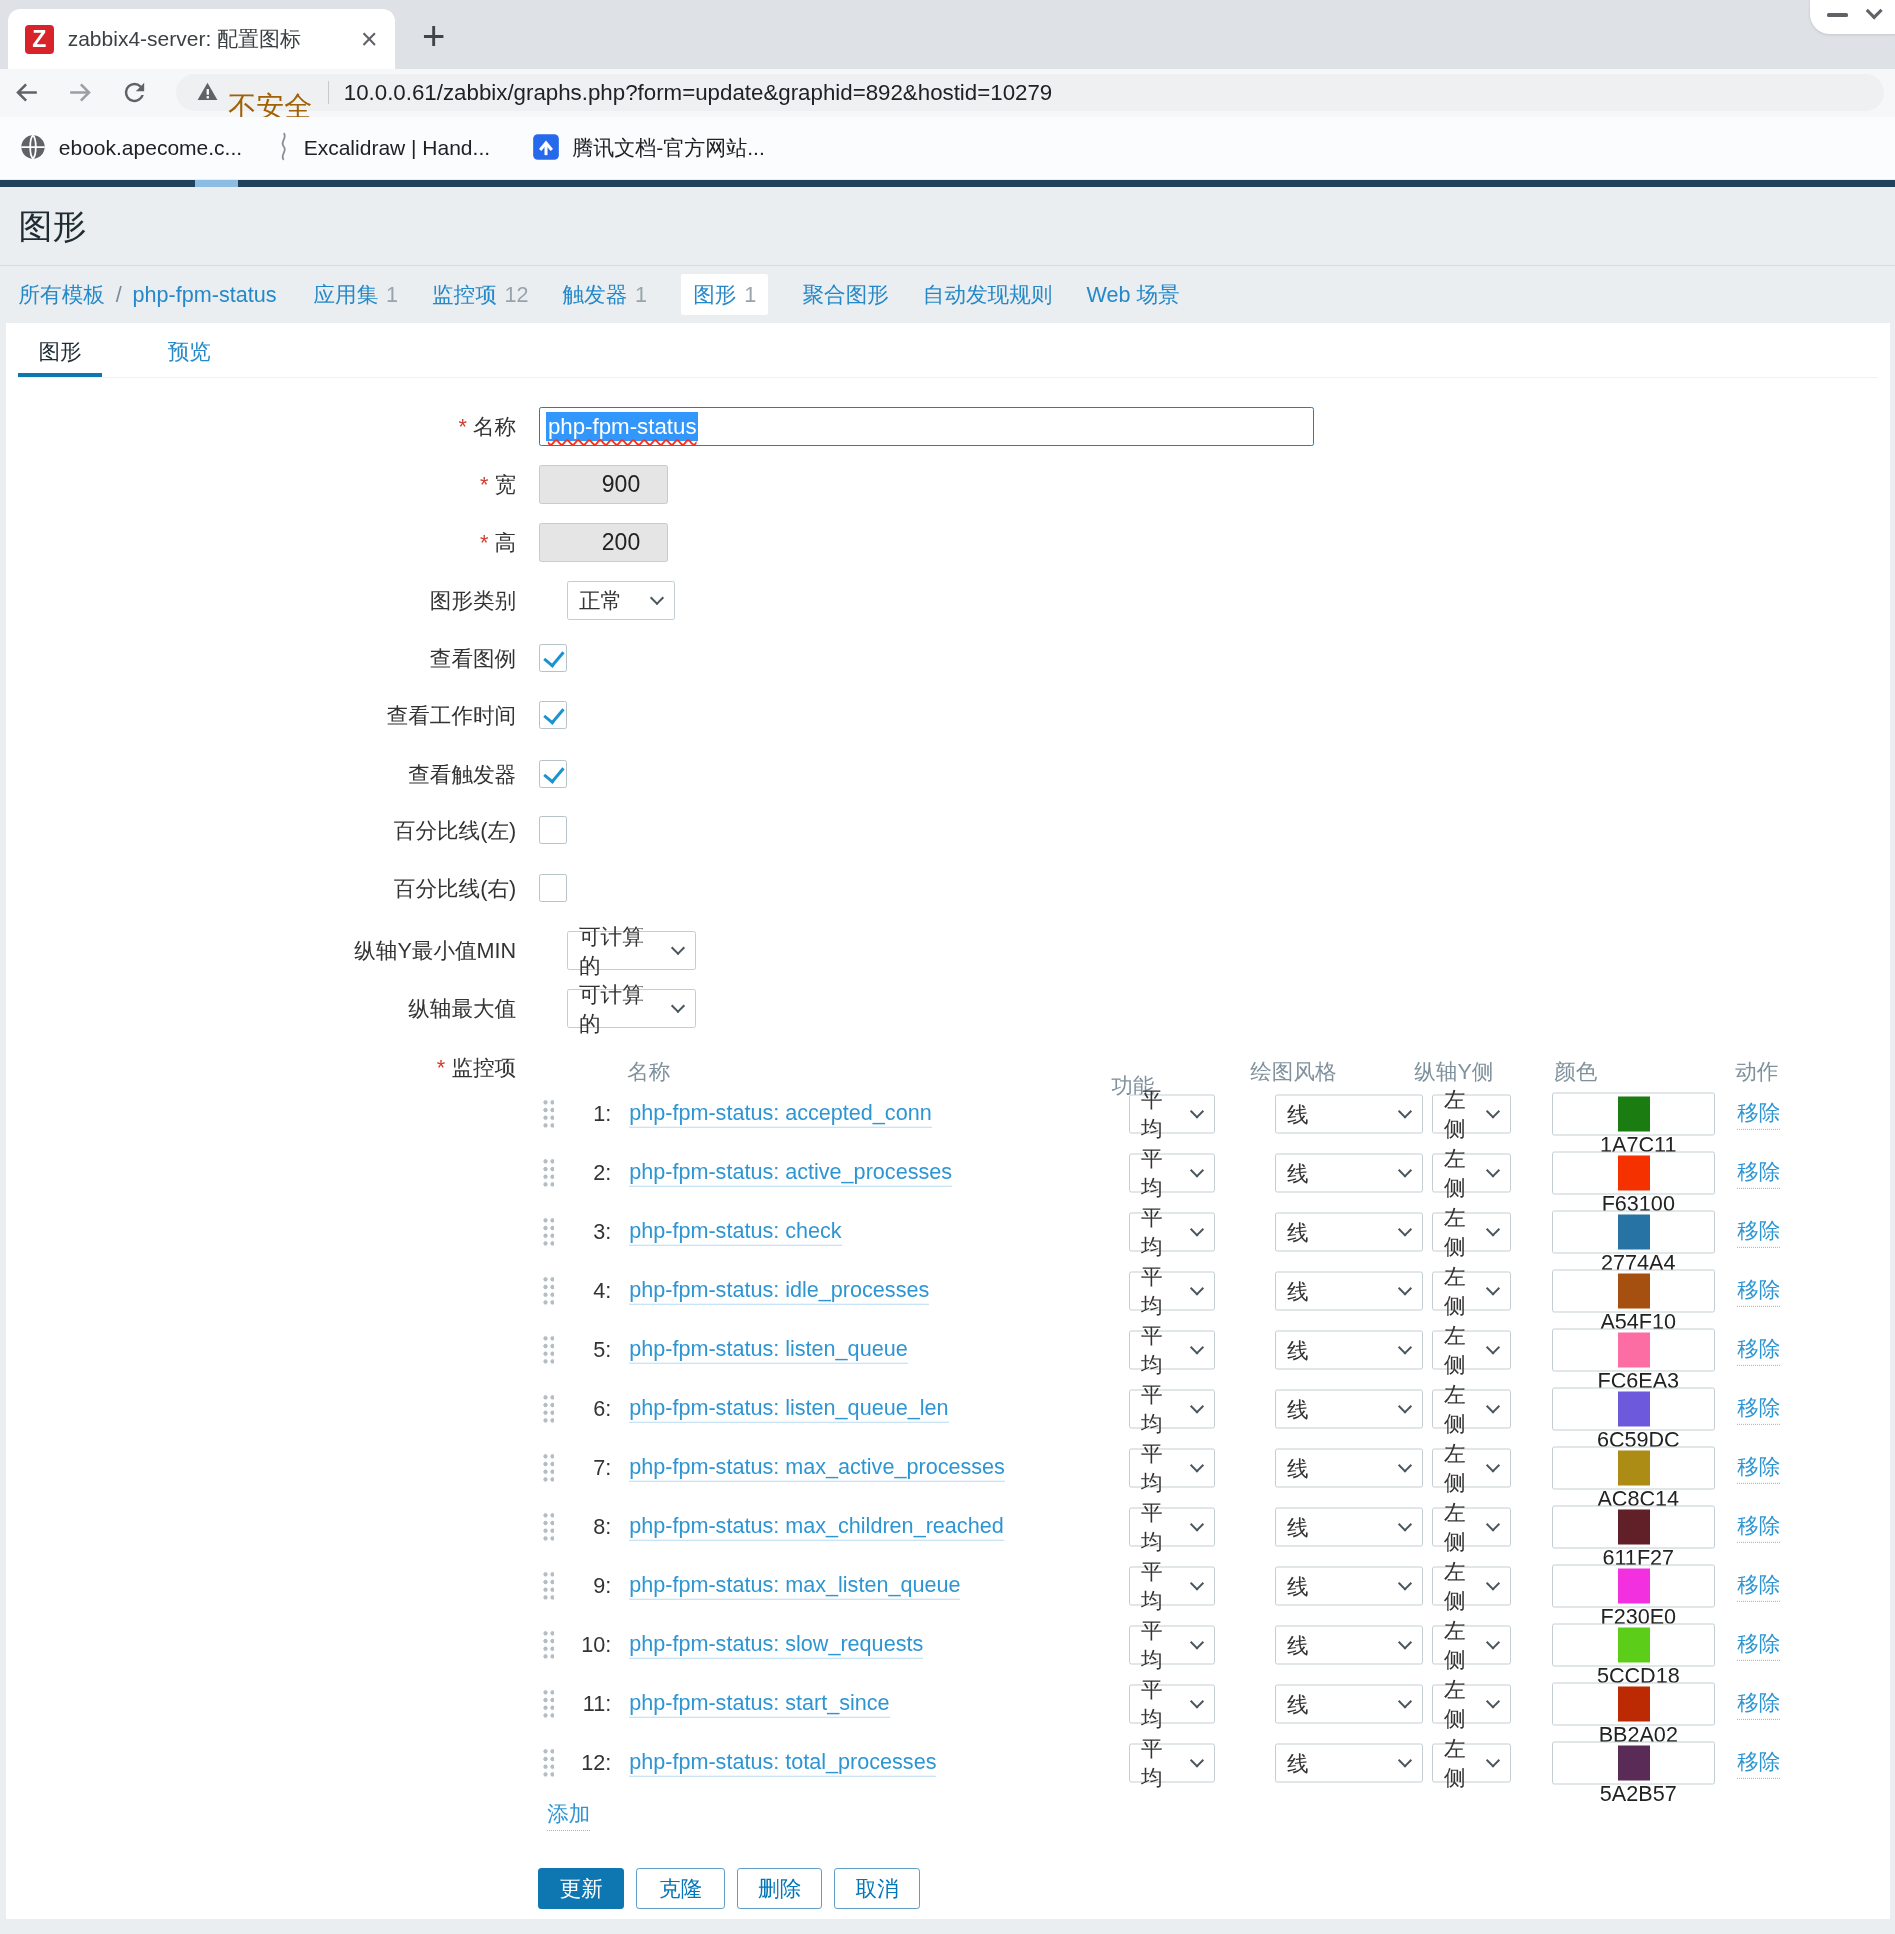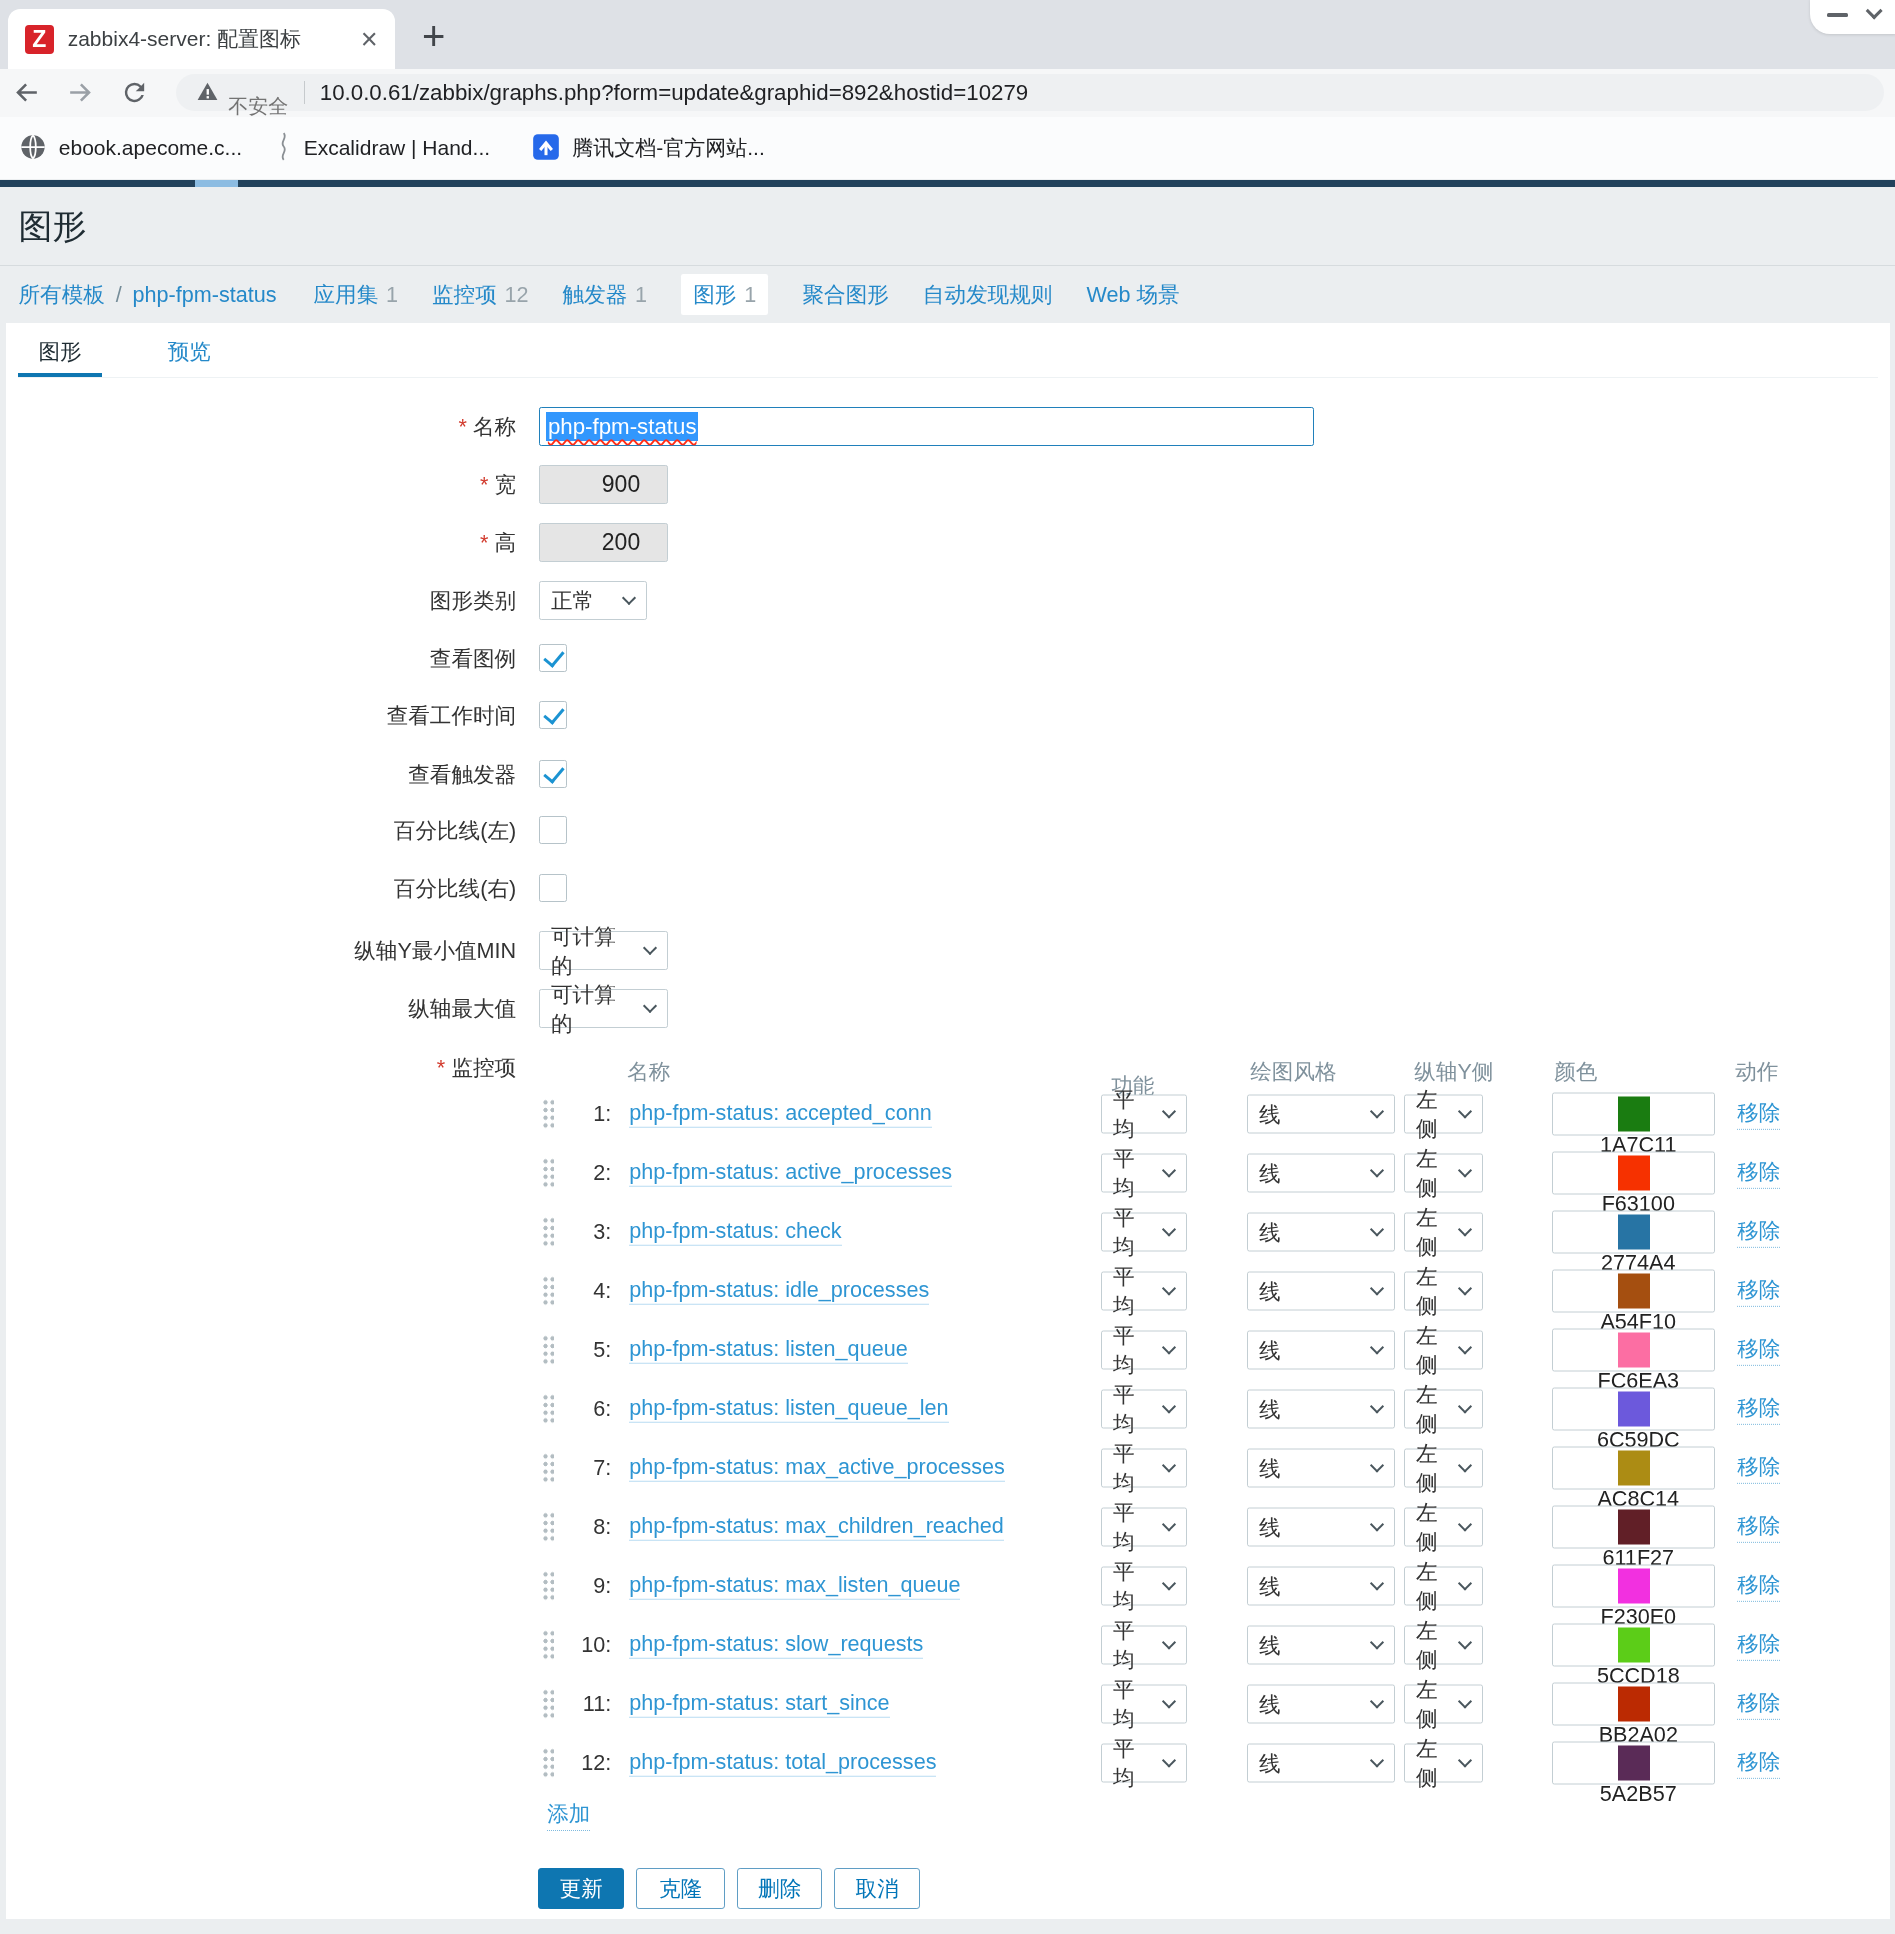--- a/index.html
+++ b/index.html
@@ -23,21 +23,21 @@
             border-radius:0 0 0 20px; display:flex; align-items:center; justify-content:flex-end;
             gap:20px; padding:0 15.4px 4.6px 0; box-shadow:0 0.8px 3.1px rgba(0,0,0,.12); }
   .min-dash { width:21.6px; height:3.9px; background:#5f6368; border-radius:1.5px; }
   .chev-dn { width:12.3px; height:12.3px; border-right:3.9px solid #5f6368; border-bottom:3.9px solid #5f6368;
              transform:rotate(45deg); margin-top:-6.2px; }
 
   .urlrow { position:absolute; top:69px; left:0; right:0; height:48px; background:#f6f7f8; }
   .navic { position:absolute; top:6.2px; width:35px; height:35px; display:flex; align-items:center; justify-content:center; }
   .omnibox { position:absolute; left:176px; right:12.3px; top:5.4px; height:37px; background:#eef0f2;
              border-radius:18.5px; display:flex; align-items:center; padding:0 20px; }
-  .sec-label { font-size:20px; color:#737373; margin-left:9.2px;margin-top:28px; }
+  .sec-label { font-size:28px; color:#a16207; margin-left:9.2px;margin-top:28px; }
   .omni-sep { width:0.8px; height:23px; background:#c6cacd; margin:0 15.4px; }
   .url-text { font-size:22.3px; color:#202124; white-space:nowrap; }
 
   .bkmrow { position:absolute; top:117px; left:0; right:0; height:62px; background:#fbfcfd; }
   .bookmark { position:absolute; top:0; height:62px; display:flex; align-items:center; gap:12.3px; }
   .bk-label { font-size:21px; color:#202124; white-space:nowrap; }
 
   .darkbar { position:absolute; top:180px; left:0; right:0; height:7.7px; background:#22425c; }
   .darkbar .thumb { position:absolute; left:195px; top:0; width:43px; height:7.7px; background:#8cbce2; }
 
@@ -65,21 +65,21 @@
 
   .name-input { position:absolute; left:533px; width:775px; height:39px; border:1.5px solid #2080bb;
                 border-radius:2.3px; background:#fff; display:flex; align-items:center; padding:0 6.2px; }
   .sel-text { background:#3297fd; color:#fff; font-size:22.3px; padding:1.5px 1.5px;
               text-decoration:underline wavy #ff2d16 1.5px; text-underline-offset:5.4px; }
 
   .num-input { position:absolute; left:533px; width:129px; height:39px; border:0.8px solid #c3ced3; border-radius:2.3px;
                background:#e5e5e5; font-size:23px; color:#222; display:flex; align-items:center; justify-content:flex-end; padding:0 27px; }
 
   .selbox { border:0.8px solid #c3ced3; border-radius:2.3px; background:#fff; height:39px;
-            display:flex; align-items:center; justify-content:space-between; padding:0 10.8px; font-size:21.6px; color:#333; }
+            display:flex; align-items:center; justify-content:space-between; padding:0 10.8px; font-size:21.6px; color:#333;margin-left:28px; }
   .chev { width:10px; height:10px; border-right:2.3px solid #49565d; border-bottom:2.3px solid #49565d;
           transform:rotate(45deg); margin:-4.6px 1.5px 0 12.3px; flex:none; }
 
   .cbx { position:absolute; left:533px; width:28px; height:28px; border:0.8px solid #b6c3c9; border-radius:2.3px; background:#fff; }
   .cbx::after { content:''; position:absolute; left:7.7px; top:1.5px; width:8.5px; height:16px;
                 border-right:3.1px solid #1b93d2; border-bottom:3.1px solid #1b93d2; transform:rotate(40deg); }
   .cbx.off::after { display:none; }
 
   .thead { position:absolute; font-size:21.6px; color:#7f919c; white-space:nowrap; }
 

